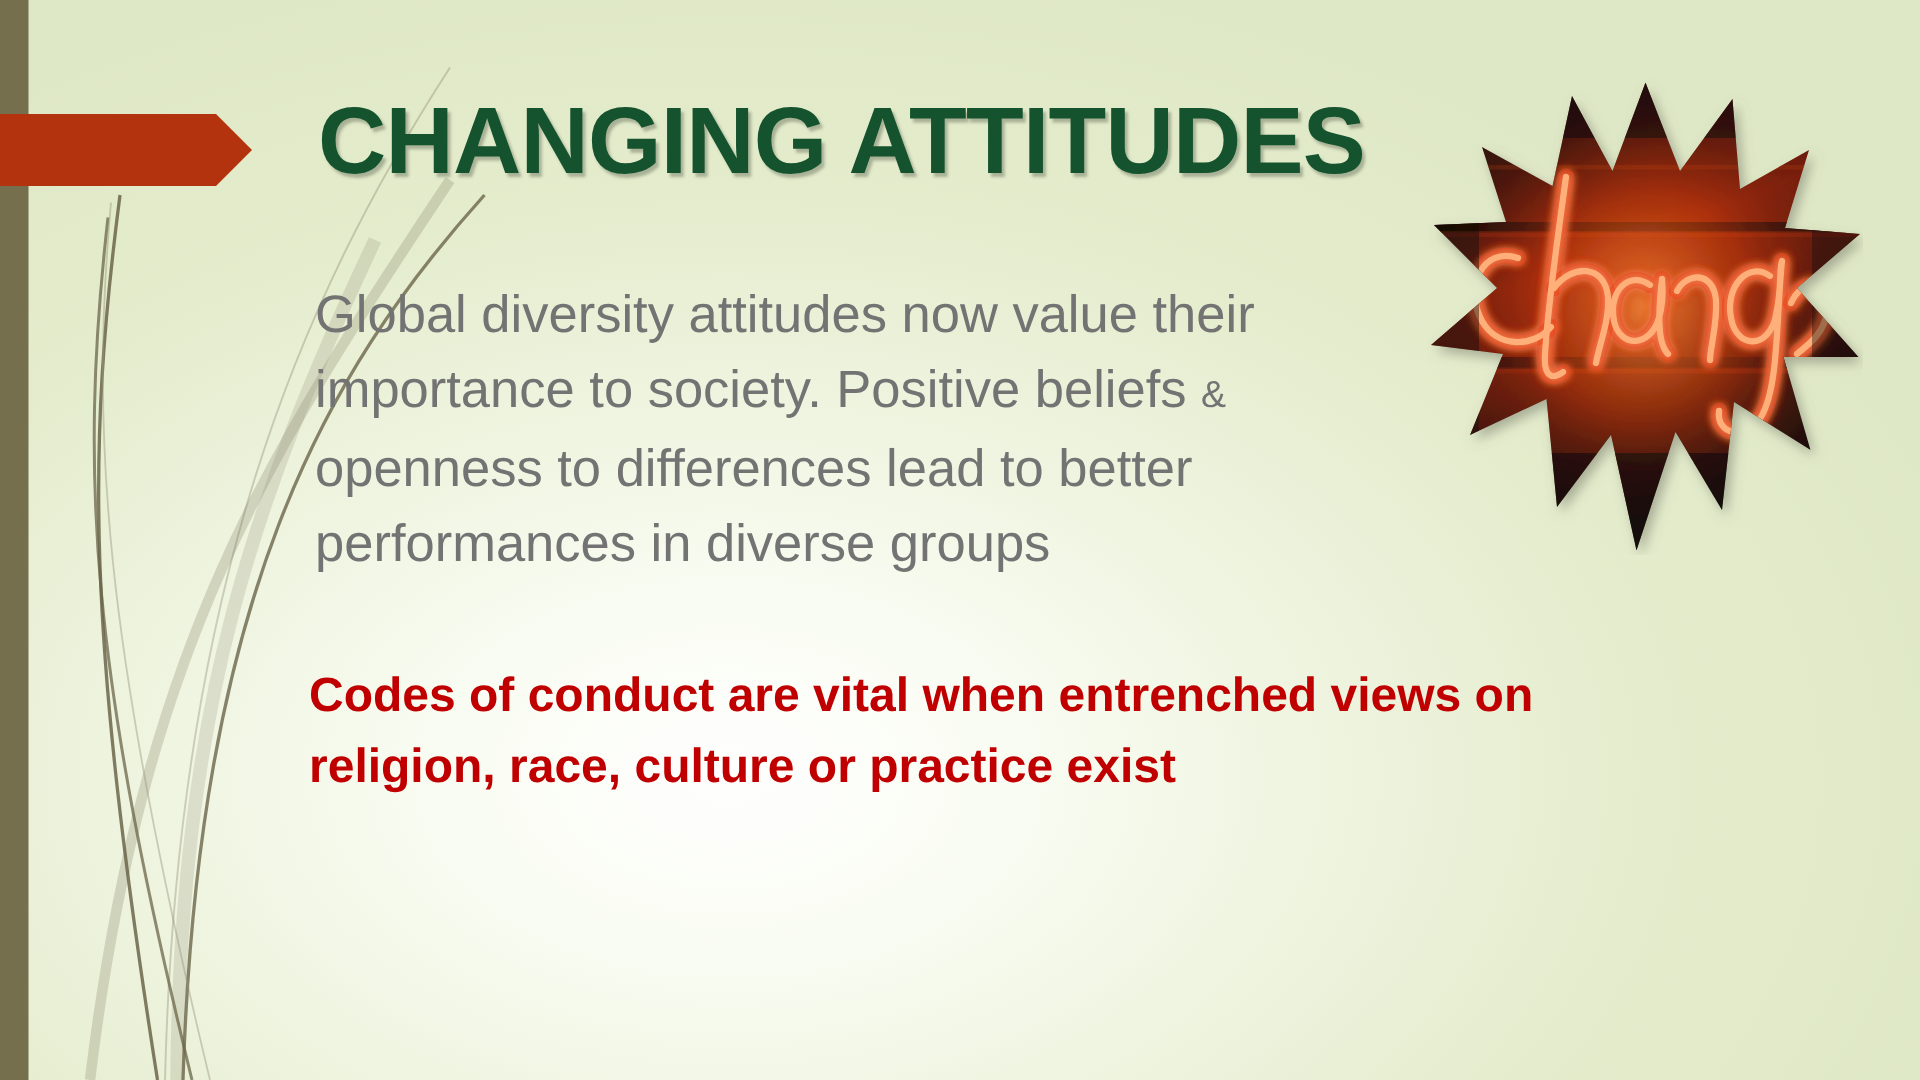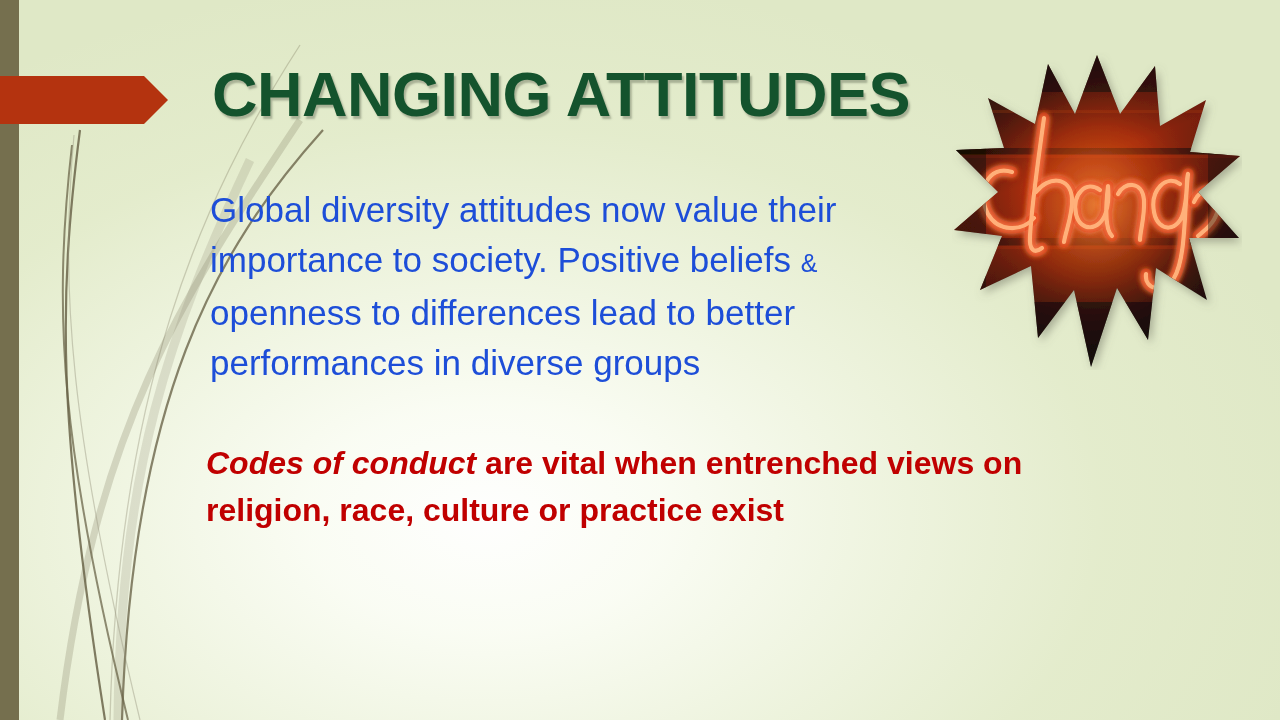--- a/index.html
+++ b/index.html
@@ -76,38 +76,37 @@
     white-space: nowrap;
     line-height: 1;
   }
   .body-text {
     position: absolute;
     left: 210px;
     top: 185px;
     width: 730px;
     font-size: 35px;
     line-height: 50px;
-    color: #1d4ed8;
+    color: #737373;
     font-weight: normal;
   }
   .body-text .amp {
     font-size: 25px;
   }
   .red-text {
     position: absolute;
     left: 206px;
     top: 440px;
     width: 880px;
     font-size: 32px;
     line-height: 47px;
     color: #c00000;
     font-weight: bold;
   }
   .red-text .emph {
-    font-style: italic;
   }
 </style>
 </head>
 <body>
 
 <div id="slide">
 
   <div class="bg-wash"></div>
 
   <svg class="deco-lines" viewBox="0 0 340 720" preserveAspectRatio="none">

